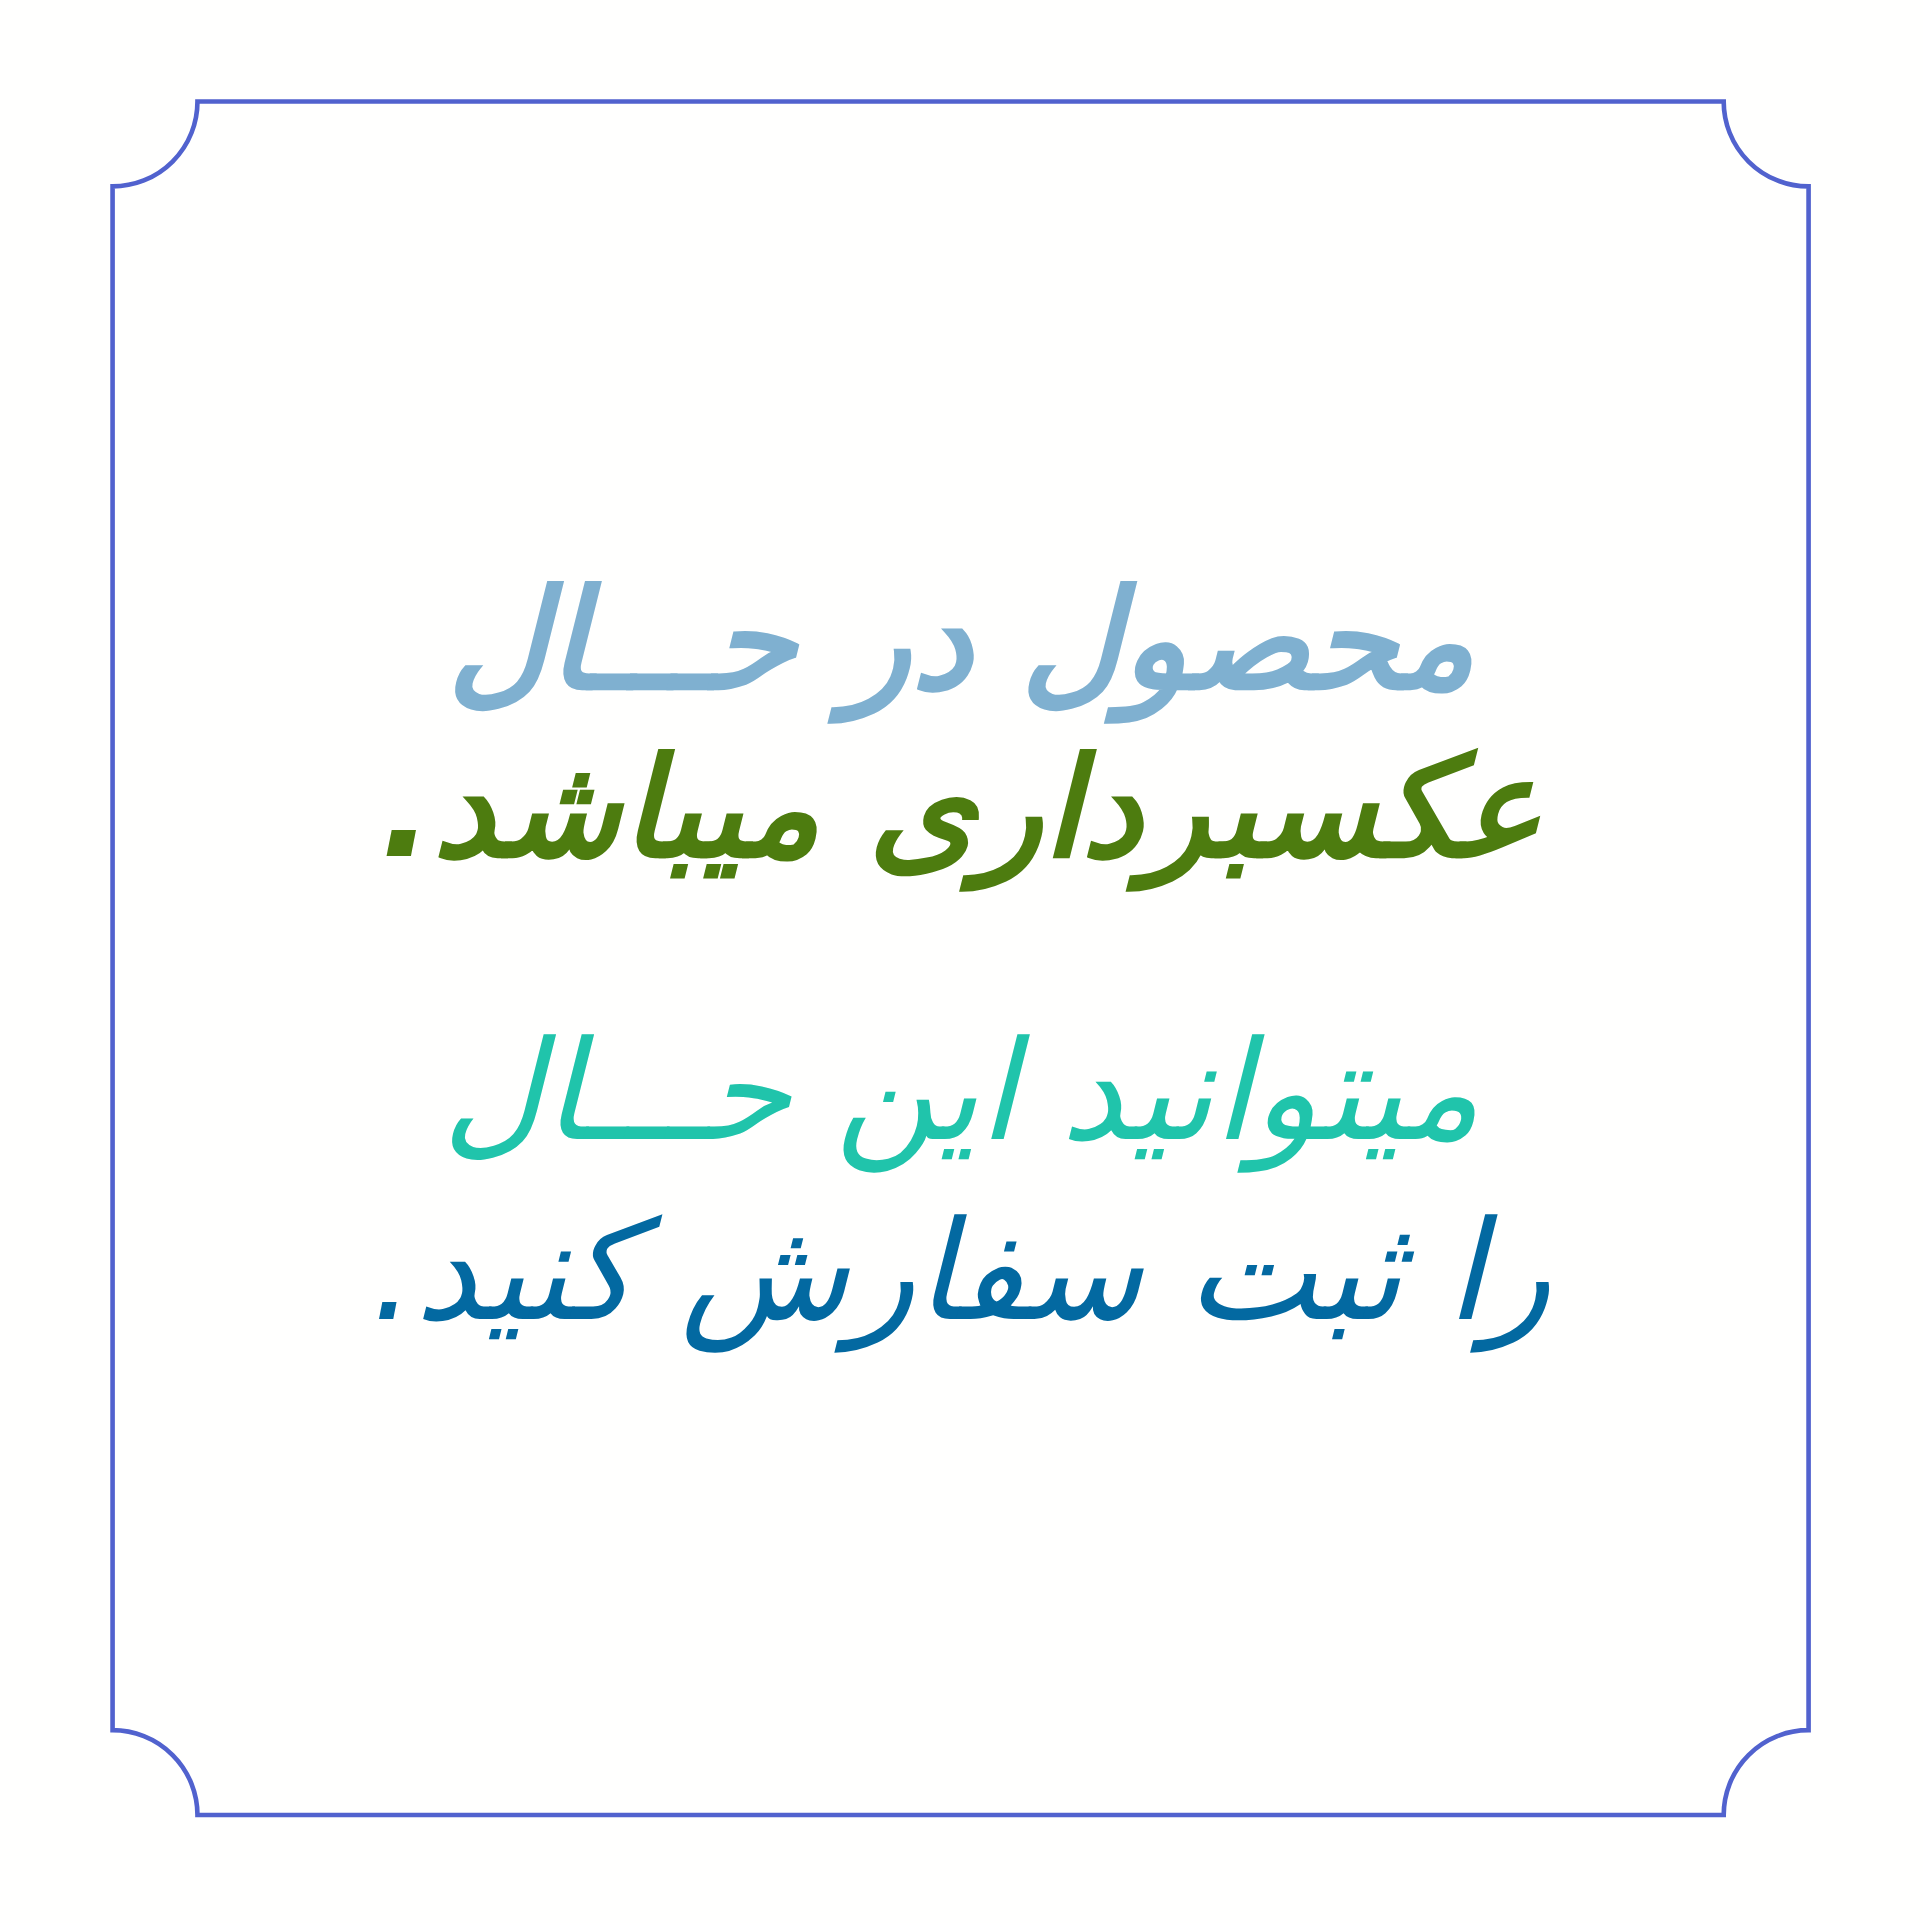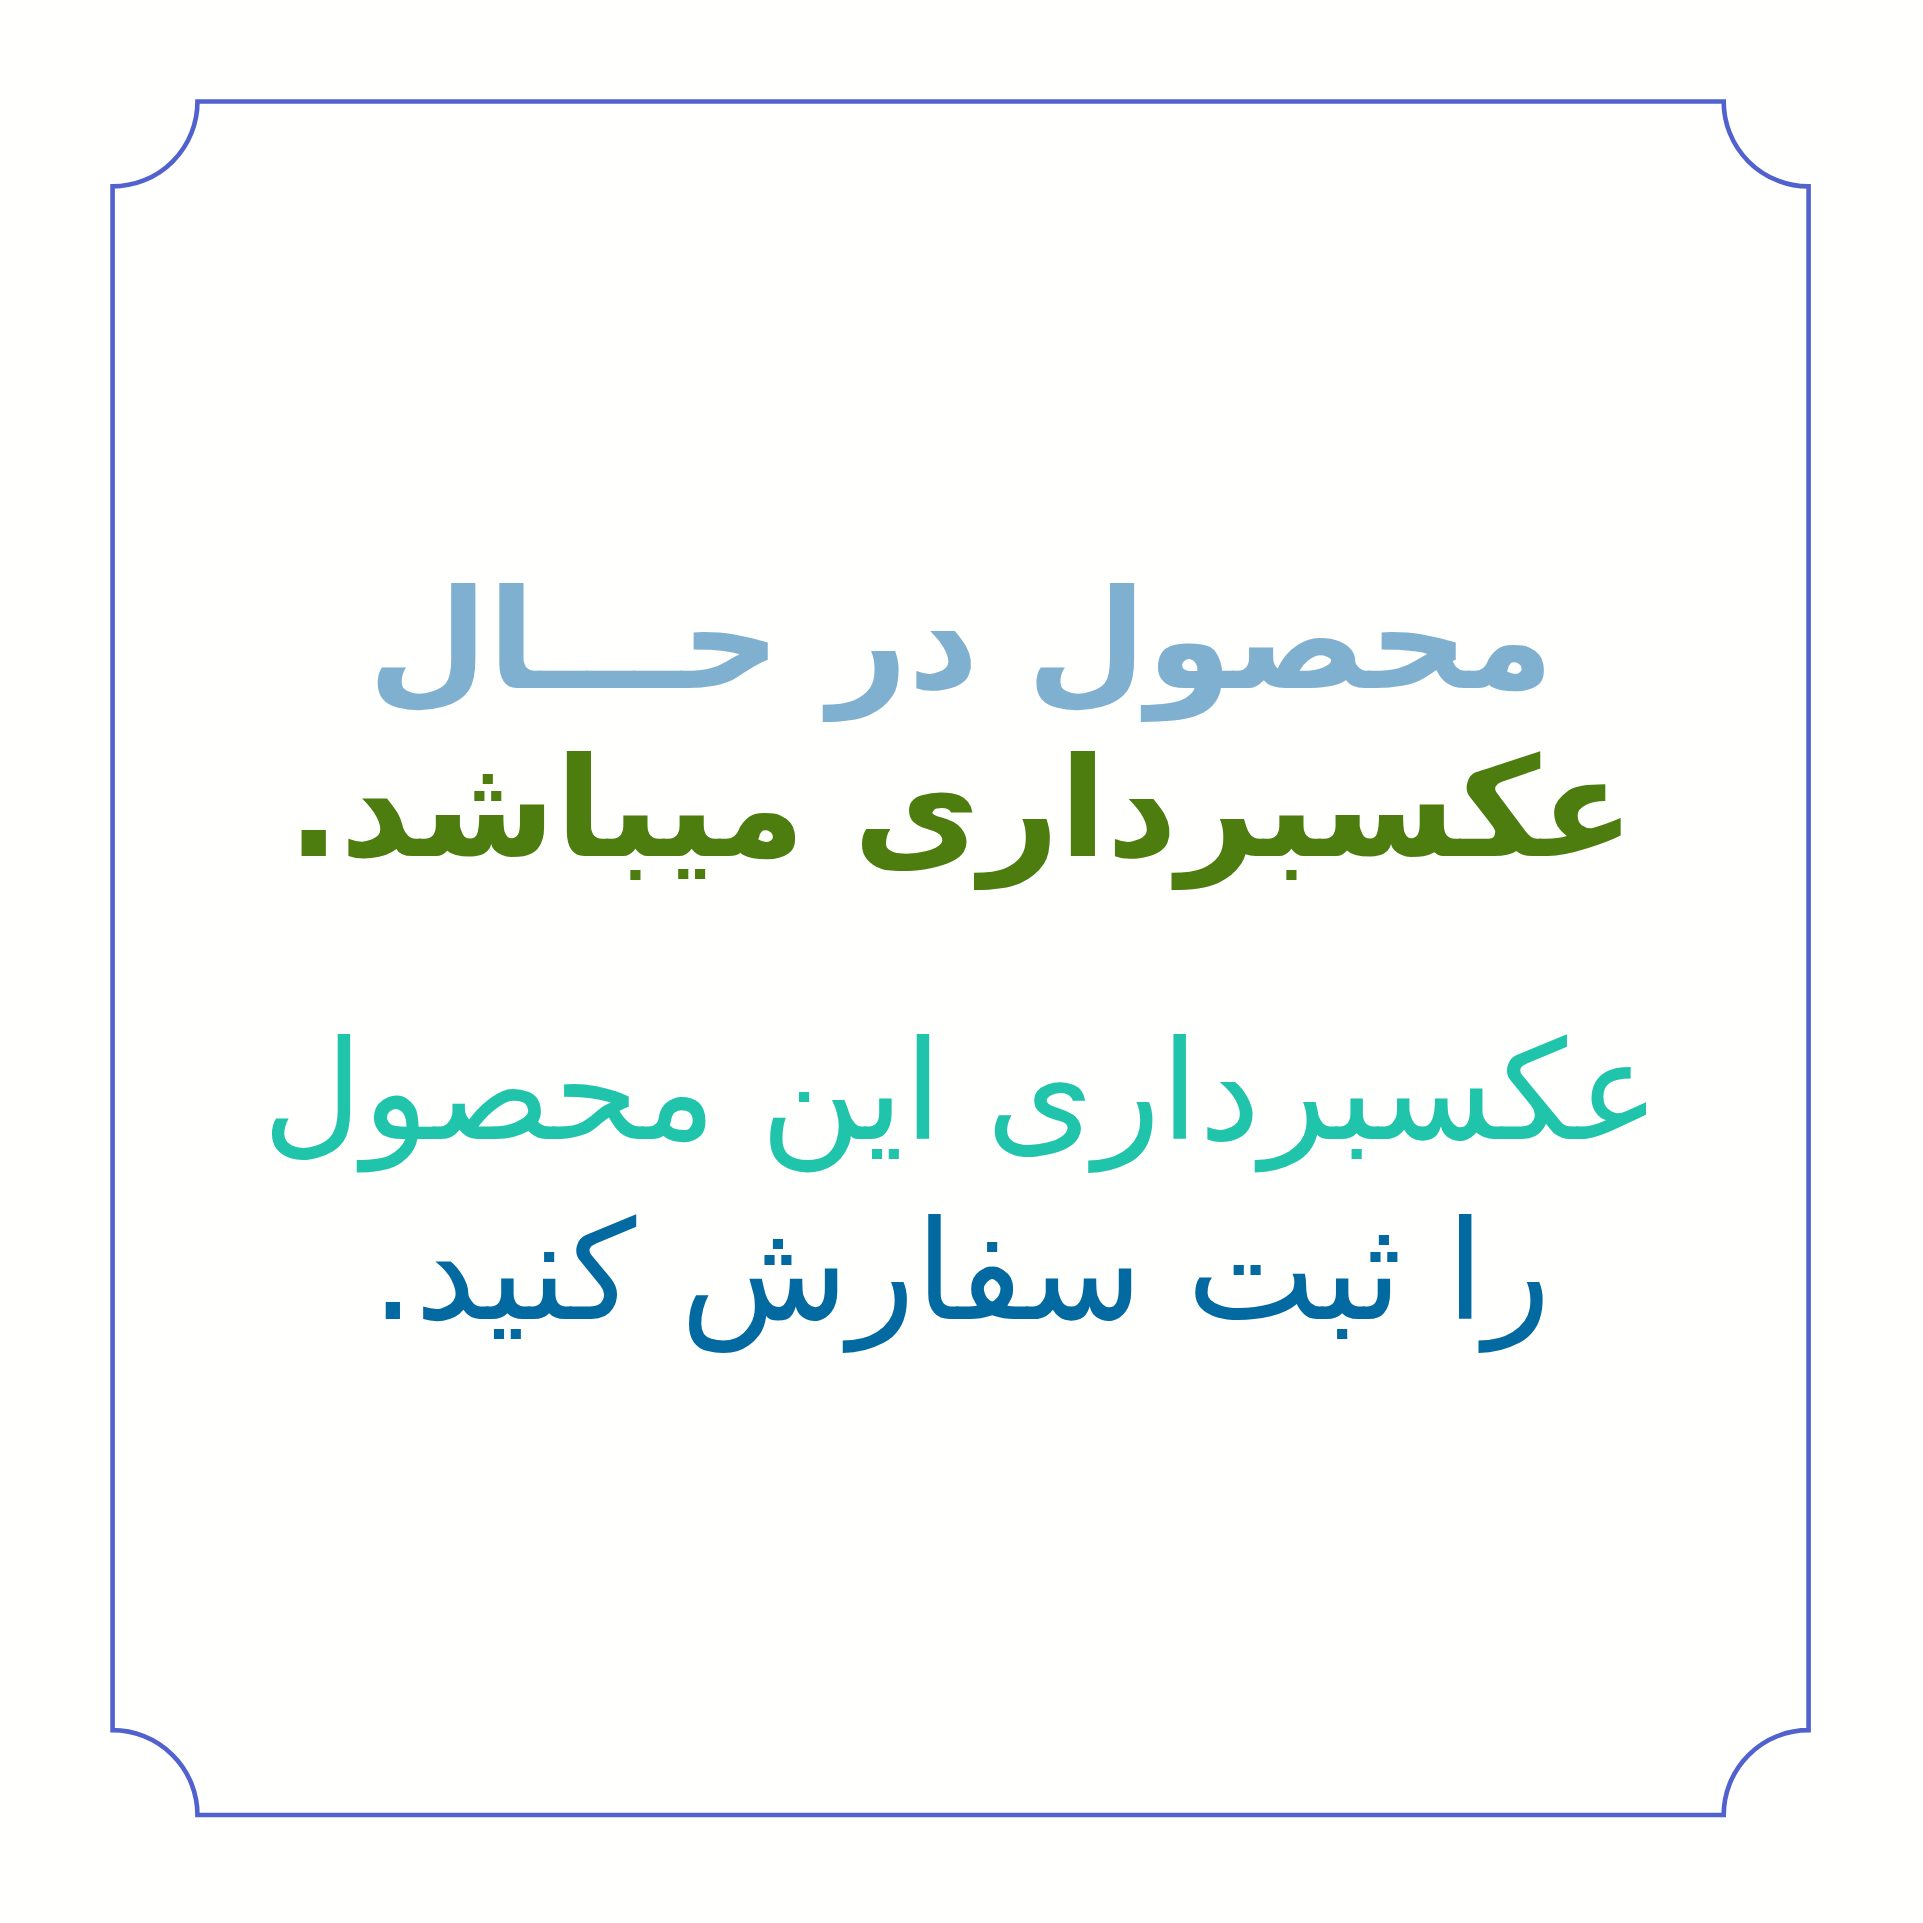--- a/index.html
+++ b/index.html
@@ -37,20 +37,21 @@
     position: absolute;
     left: 113px;
     top: 102px;
     width: 1696px;
     height: 1714px;
     display: flex;
     flex-direction: column;
     align-items: flex-start;
     justify-content: center;
     box-sizing: border-box;
+    font-style: italic;
   }
 
   .text-block {
     width: 100%;
     text-align: center;
     direction: rtl;
     unicode-bidi: isolate;
   }
 
   #headline-block {
@@ -96,19 +97,19 @@
   </svg>
 
   <div id="content">
 
     <div id="headline-block" class="text-block">
       <span class="headline-line" style="color: rgb(127, 176, 208);">محصول در حـــال</span>
       <span class="headline-line" style="color: #4d7c0f;">عکسبرداری میباشد.</span>
     </div>
 
     <div id="subline-block" class="text-block">
-      <span class="subline-line" style="color: rgb(32, 196, 171);">عکسبرداری این محصول</span>
+      <span class="subline-line" style="color: rgb(32, 196, 171);">میتوانید این حـــال</span>
       <span class="subline-line" style="color: #0369a1;">را ثبت سفارش کنید.</span>
     </div>
 
   </div>
 </div>
 
 
 </body></html>

